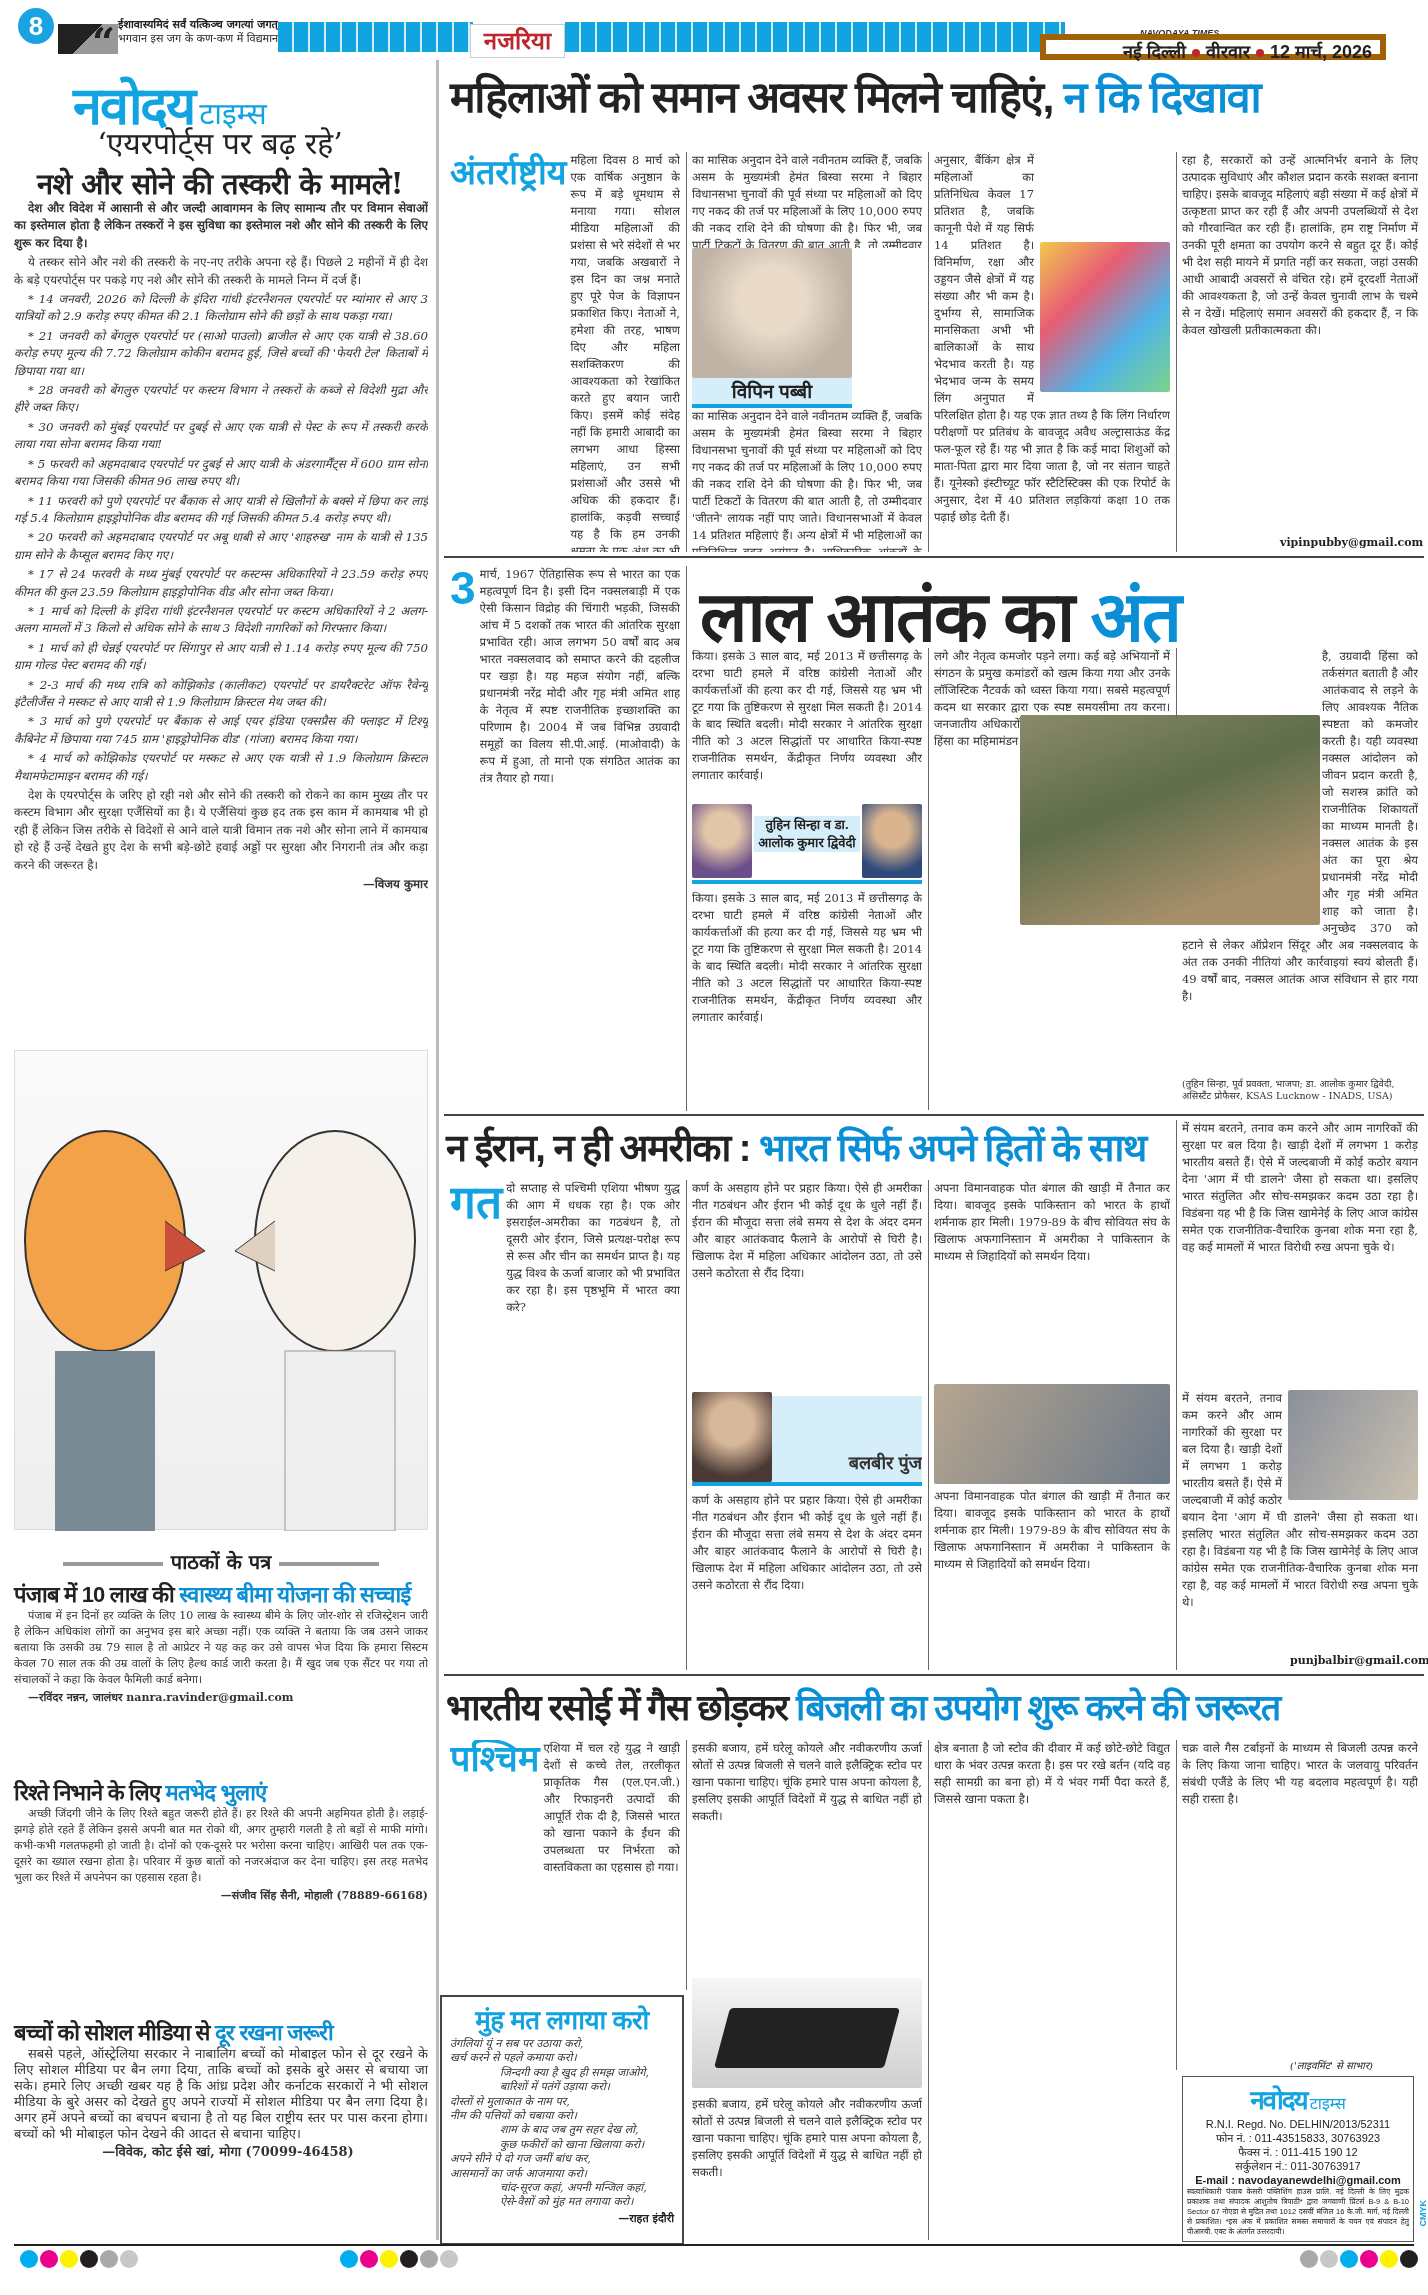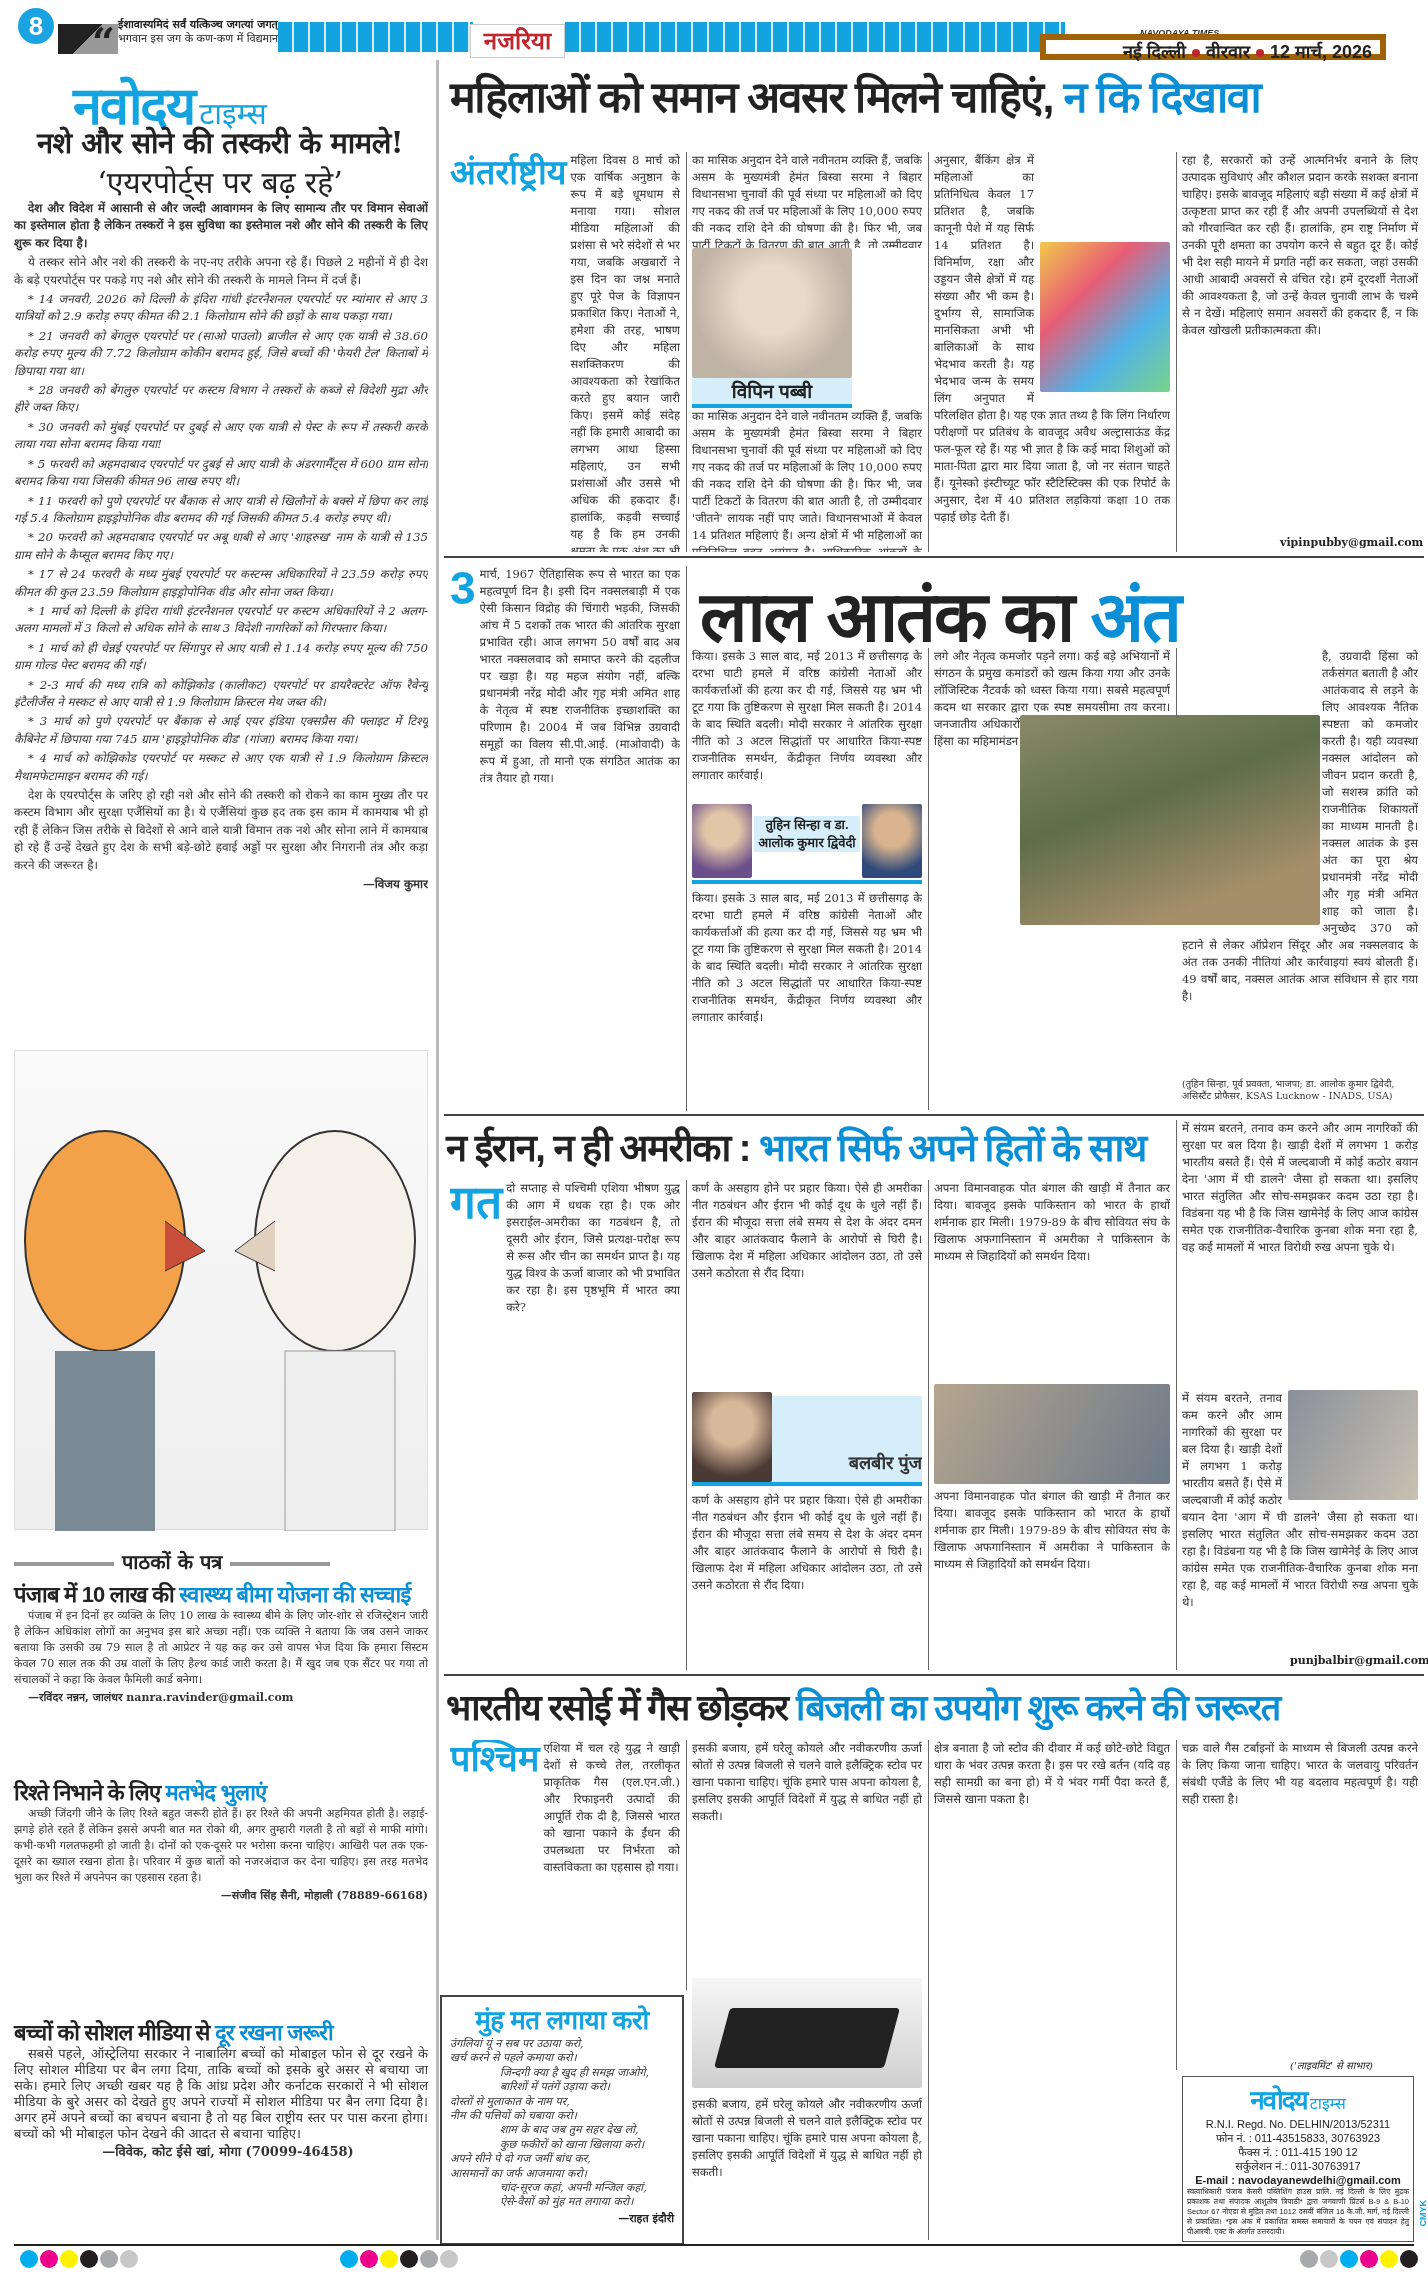--- a/index.html
+++ b/index.html
@@ -41,22 +41,22 @@
 <div class="abs" style="left:1140px;top:28px;font:italic bold 9px 'Liberation Sans',sans-serif;color:#333">NAVODAYA TIMES</div>
 <div class="abs datebox">
   <span>नई दिल्ली</span><span class="dot"></span><span>वीरवार</span><span class="dot"></span><span>12 मार्च, 2026</span>
 </div>
 
 <div class="abs" style="left:50px;top:68px;text-align:center;width:240px">
   <span class="logo">नवोदय</span>
   <span class="logo"><small>टाइम्स</small></span>
 </div>
 <div class="abs" style="left:14px;top:122px;width:412px;text-align:center">
+  <div style="font:30px 'DejaVu Serif',serif;color:#222">‘एयरपोर्ट्स पर बढ़ रहे’</div>
   <div style="font:bold 29px 'DejaVu Serif',serif;color:#222;letter-spacing:-0.5px;white-space:nowrap">नशे और सोने की तस्करी के मामले!</div>
-  <div style="font:30px 'DejaVu Serif',serif;color:#222">‘एयरपोर्ट्स पर बढ़ रहे’</div>
 </div>
 <div class="abs txt" style="left:14px;top:200px;width:414px;height:740px;font-size:11.8px;line-height:17.4px">
   <p><b>देश और विदेश में आसानी से और जल्दी आवागमन के लिए सामान्य तौर पर विमान सेवाओं का इस्तेमाल होता है लेकिन तस्करों ने इस सुविधा का इस्तेमाल नशे और सोने की तस्करी के लिए शुरू कर दिया है।</b></p>
   <p>ये तस्कर सोने और नशे की तस्करी के नए-नए तरीके अपना रहे हैं। पिछले 2 महीनों में ही देश के बड़े एयरपोर्ट्स पर पकड़े गए नशे और सोने की तस्करी के मामले निम्न में दर्ज हैं।</p>
   <p style="font-style:italic">* <span>14 जनवरी, 2026 को दिल्ली के इंदिरा गांधी इंटरनैशनल एयरपोर्ट पर म्यांमार से आए 3 यात्रियों को 2.9 करोड़ रुपए कीमत की 2.1 किलोग्राम सोने की छड़ों के साथ पकड़ा गया।</span></p>
   <p style="font-style:italic">* <span>21 जनवरी को बेंगलुरु एयरपोर्ट पर (साओ पाउलो) ब्राजील से आए एक यात्री से 38.60 करोड़ रुपए मूल्य की 7.72 किलोग्राम कोकीन बरामद हुई, जिसे बच्चों की 'फेयरी टेल' किताबों में छिपाया गया था।</span></p>
   <p style="font-style:italic">* <span>28 जनवरी को बेंगलुरु एयरपोर्ट पर कस्टम विभाग ने तस्करों के कब्जे से विदेशी मुद्रा और हीरे जब्त किए।</span></p>
   <p style="font-style:italic">* <span>30 जनवरी को मुंबई एयरपोर्ट पर दुबई से आए एक यात्री से पेस्ट के रूप में तस्करी करके लाया गया सोना बरामद किया गया!</span></p>
   <p style="font-style:italic">* <span>5 फरवरी को अहमदाबाद एयरपोर्ट पर दुबई से आए यात्री के अंडरगार्मैंट्स में 600 ग्राम सोना बरामद किया गया जिसकी कीमत 96 लाख रुपए थी।</span></p>
   <p style="font-style:italic">* <span>11 फरवरी को पुणे एयरपोर्ट पर बैंकाक से आए यात्री से खिलौनों के बक्से में छिपा कर लाई गई 5.4 किलोग्राम हाइड्रोपोनिक वीड बरामद की गई जिसकी कीमत 5.4 करोड़ रुपए थी।</span></p>
@@ -75,21 +75,21 @@
   <svg width="414" height="480" viewBox="0 0 414 480">
     <ellipse cx="90" cy="190" rx="80" ry="110" fill="#f4a24a" stroke="#333" stroke-width="2"></ellipse>
     <ellipse cx="320" cy="190" rx="80" ry="110" fill="#f5f0ea" stroke="#333" stroke-width="2"></ellipse>
     <path d="M150 170 L190 200 L150 220" fill="#c94f3a" stroke="#333"></path>
     <path d="M260 170 L220 200 L260 220" fill="#e0d0c0" stroke="#333"></path>
     <rect x="40" y="300" width="100" height="180" fill="#7a8a95"></rect>
     <rect x="270" y="300" width="110" height="180" fill="#eee" stroke="#999"></rect>
   </svg>
 </div>
 
-<div class="abs" style="left:14px;top:1548px;width:414px;font:bold 20px 'DejaVu Serif',serif;color:#222">
+<div class="abs" style="left:14px;top:1548px;width:414px;text-align:center;font:bold 20px 'DejaVu Serif',serif;color:#222">
   <span style="display:inline-block;width:100px;height:4px;background:#999;vertical-align:middle;margin-right:8px"></span><span>पाठकों के पत्र</span><span style="display:inline-block;width:100px;height:4px;background:#999;vertical-align:middle;margin-left:8px"></span>
 </div>
 <div class="abs headline" style="left:14px;top:1578px;font-size:22px;letter-spacing:-0.8px"><span>पंजाब में 10 लाख की</span> <span class="blue">स्वास्थ्य बीमा योजना की सच्चाई</span></div>
 <div class="abs txt" style="left:14px;top:1608px;width:414px;height:160px;font-size:11px;line-height:16px">
   <p>पंजाब में इन दिनों हर व्यक्ति के लिए 10 लाख के स्वास्थ्य बीमे के लिए जोर-शोर से रजिस्ट्रेशन जारी है लेकिन अधिकांश लोगों का अनुभव इस बारे अच्छा नहीं। एक व्यक्ति ने बताया कि जब उसने जाकर बताया कि उसकी उम्र 79 साल है तो आप्रेटर ने यह कह कर उसे वापस भेज दिया कि हमारा सिस्टम केवल 70 साल तक की उम्र वालों के लिए हैल्थ कार्ड जारी करता है। मैं खुद जब एक सैंटर पर गया तो संचालकों ने कहा कि केवल फैमिली कार्ड बनेगा।</p>
   <p style="text-align:left;font-weight:bold">—रविंदर नन्नन, जालंधर nanra.ravinder@gmail.com</p>
 </div>
 <div class="abs headline" style="left:14px;top:1776px;font-size:22px;letter-spacing:-0.8px"><span>रिश्ते निभाने के लिए</span> <span class="blue">मतभेद भुलाएं</span></div>
 <div class="abs txt" style="left:14px;top:1806px;width:414px;height:200px;font-size:11px;line-height:16px">
   <p>अच्छी जिंदगी जीने के लिए रिश्ते बहुत जरूरी होते हैं। हर रिश्ते की अपनी अहमियत होती है। लड़ाई-झगड़े होते रहते हैं लेकिन इससे अपनी बात मत रोको थी, अगर तुम्हारी गलती है तो बड़ों से माफी मांगो। कभी-कभी गलतफहमी हो जाती है। दोनों को एक-दूसरे पर भरोसा करना चाहिए। आखिरी पल तक एक-दूसरे का ख्याल रखना होता है। परिवार में कुछ बातों को नजरअंदाज कर देना चाहिए। इस तरह मतभेद भुला कर रिश्ते में अपनेपन का एहसास रहता है।</p>

